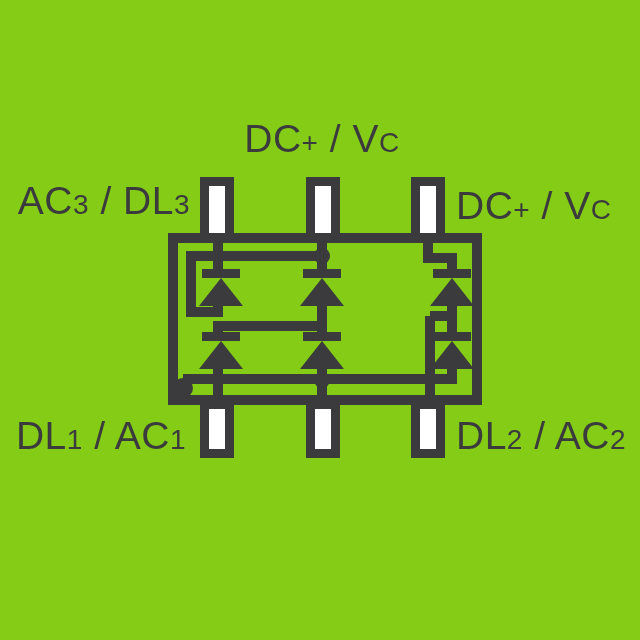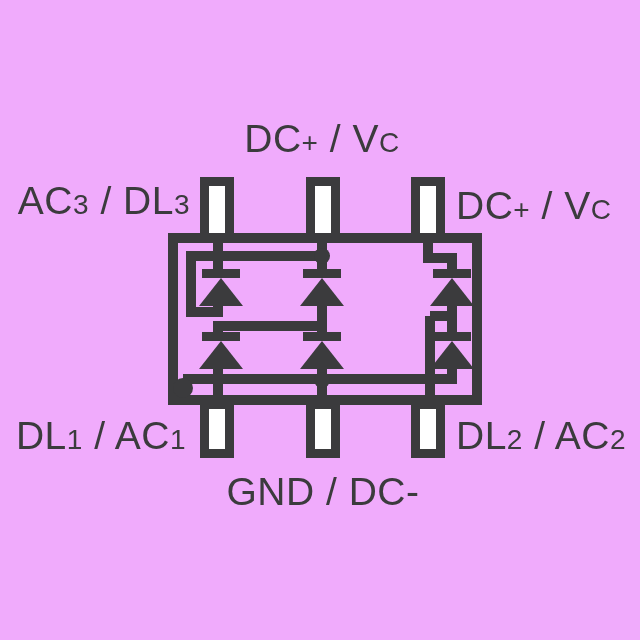--- a/index.html
+++ b/index.html
@@ -1,18 +1,18 @@
 <!DOCTYPE html>
 <html><head>
 <meta charset="utf-8">
 <style>
   html,body{margin:0;padding:0;}
   body{background:#ffffff;}
   .stage{
-    position:relative;width:640px;height:640px;background:#f0abfc;
+    position:relative;width:640px;height:640px;background:#84cc16;
     font-family:"Liberation Sans", sans-serif;overflow:hidden;
   }
   .stage svg{position:absolute;left:0;top:0;}
   .lbl{
     position:absolute;
     font-family:"Liberation Sans", sans-serif;
     font-size:39px;line-height:1;color:#3b3b3d;
     white-space:pre;letter-spacing:0.5px;
   }
   .lbl .sm{font-size:28px;}
@@ -101,15 +101,14 @@
   <div class="lbl center-x" style="left:322px;top:119px;"><span>DC</span><span class="sm">+</span><span> / V</span><span class="sm">C</span></div>
 
   <div class="lbl" style="right:450px;top:181px;"><span>AC</span><span class="sm">3</span><span> / DL</span><span class="sm">3</span></div>
 
   <div class="lbl" style="left:456px;top:186px;"><span>DC</span><span class="sm">+</span><span> / V</span><span class="sm">C</span></div>
 
   <div class="lbl" style="right:454px;top:416px;"><span>DL</span><span class="sm">1</span><span> / AC</span><span class="sm">1</span></div>
 
   <div class="lbl" style="left:456px;top:416px;text-align:center;"><span>DL</span><span class="sm">2</span><span> / AC</span><span class="sm">2</span></div>
 
-  <div class="lbl center-x" style="left:323px;top:472px;"><span>GND / DC-</span></div>
 
 </div>
 
 </body></html>

